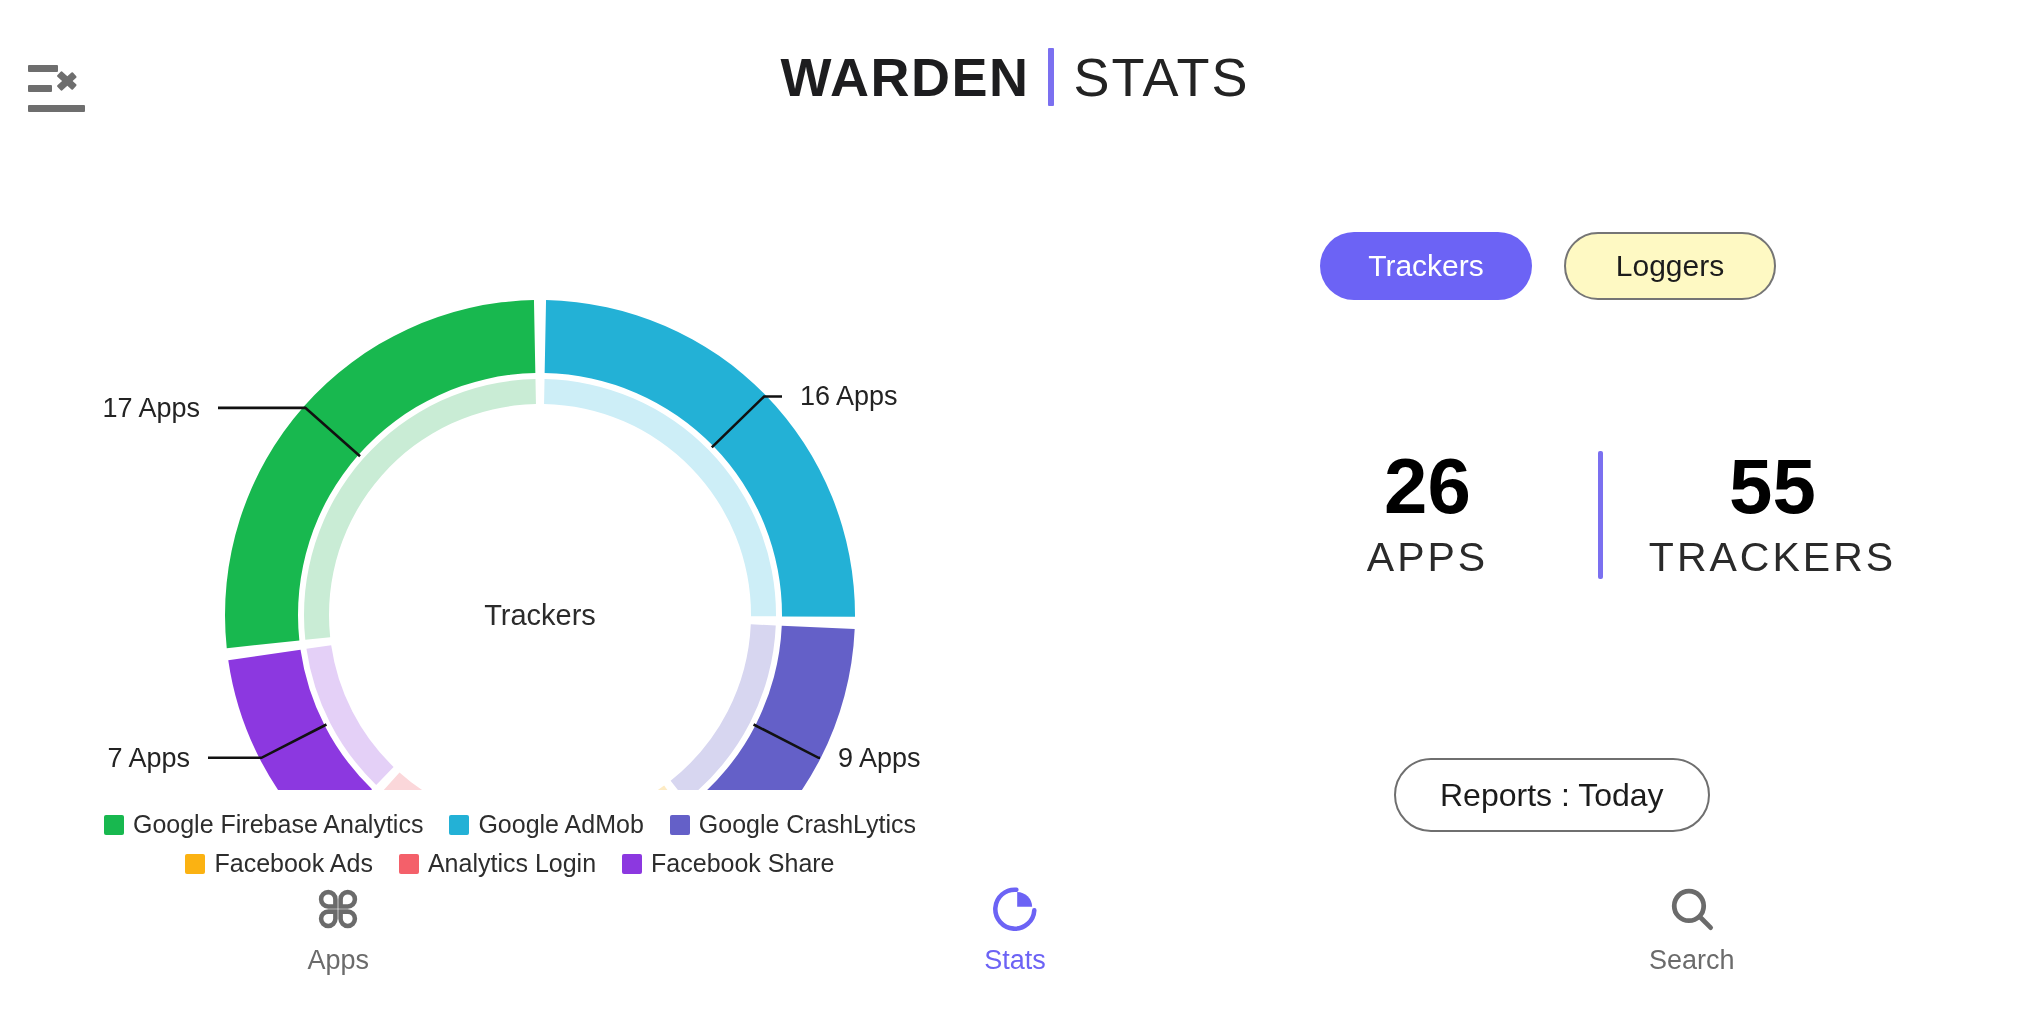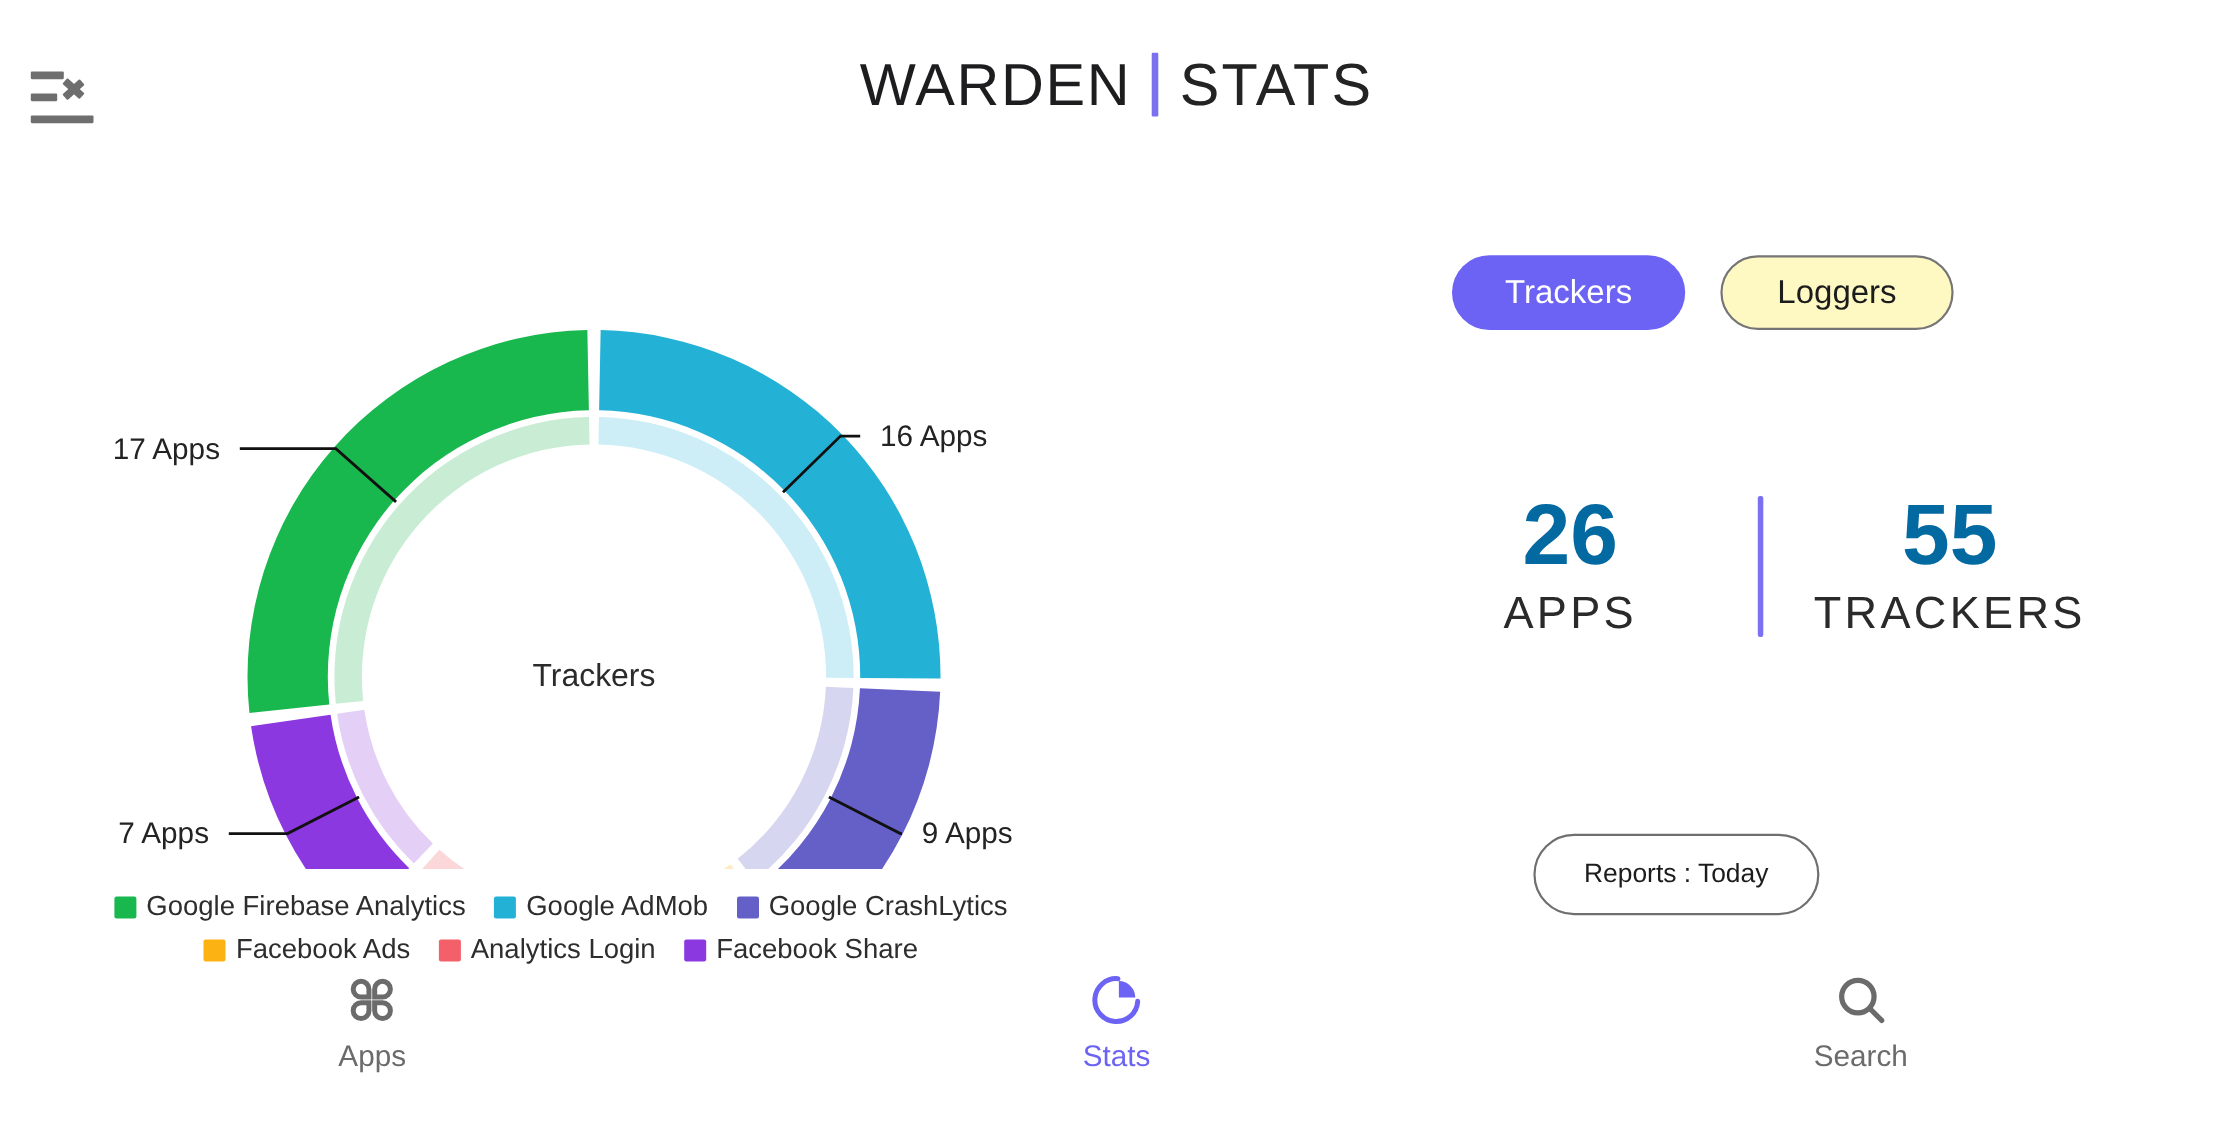--- a/index.html
+++ b/index.html
@@ -30,21 +30,21 @@
   }
   .menu-btn .chev::before { top:4px;  transform: rotate(42deg);  transform-origin:left center; }
   .menu-btn .chev::after  { top:19px; transform: rotate(-42deg); transform-origin:left center; }
 
   .brand {
     position:absolute; left:0; right:0; top:46px;
     display:flex; justify-content:center; align-items:center;
     gap: 0px; user-select:none;
   }
   .brand-warden {
-    font-size:54px; font-weight:normal; letter-spacing:1.5px;
+    font-size:54px; font-weight:bold; letter-spacing:1.5px;
     color:#1d1d1f; font-family:"Liberation Sans", sans-serif;
   }
   .brand-sep {
     width:6px; height:58px; background:#7b70f0; margin:0 19px;
     border-radius:1px;
   }
   .brand-stats {
     font-size:54px; font-weight:300; letter-spacing:2px; color:#232323;
     font-family:"Liberation Sans", sans-serif;
   }
@@ -79,33 +79,33 @@
   }
   .pill-active { background:#6c63f5; color:#ffffff; border:none; }
   .pill-idle { background:#fef9c3; color:#1c1c1c; border:2px solid #757575; }
 
   .counters {
     position:absolute; left:1180px; top:448px; width:840px;
     display:flex; align-items:center; justify-content:center;
   }
   .counter { display:flex; flex-direction:column; align-items:center; width:340px; }
   .counter-num {
-    font-size:78px; font-weight:bold; color:#0369a1; line-height:0.98; letter-spacing:0px;
+    font-size:78px; font-weight:bold; color:#000000; line-height:0.98; letter-spacing:0px;
   }
   .counter-lbl {
     font-size:41px; font-weight:300; color:#2a2a2a; letter-spacing:3px; margin-top:10px;
   }
   .counter-div { width:5px; height:128px; background:#7b70f0; border-radius:2px; flex:none; }
 
   .reports-btn {
     position:absolute; left:1394px; top:758px;
     height:74px; padding:2px 44px; border-radius:37px;
     border:2px solid #6f6f6f; background:#fff;
     display:flex; align-items:center; justify-content:center;
-    font-size:24px; color:#1c1c1c; cursor:pointer;
+    font-size:32px; color:#1c1c1c; cursor:pointer;
   }
 
   
   .bottom-nav {
     position:absolute; left:0; bottom:18px; width:2030px; height:130px;
     display:flex; align-items:flex-start;
   }
   .nav-item {
     flex:1; display:flex; flex-direction:column; align-items:center;
     gap:10px; cursor:pointer; padding-top:8px;

